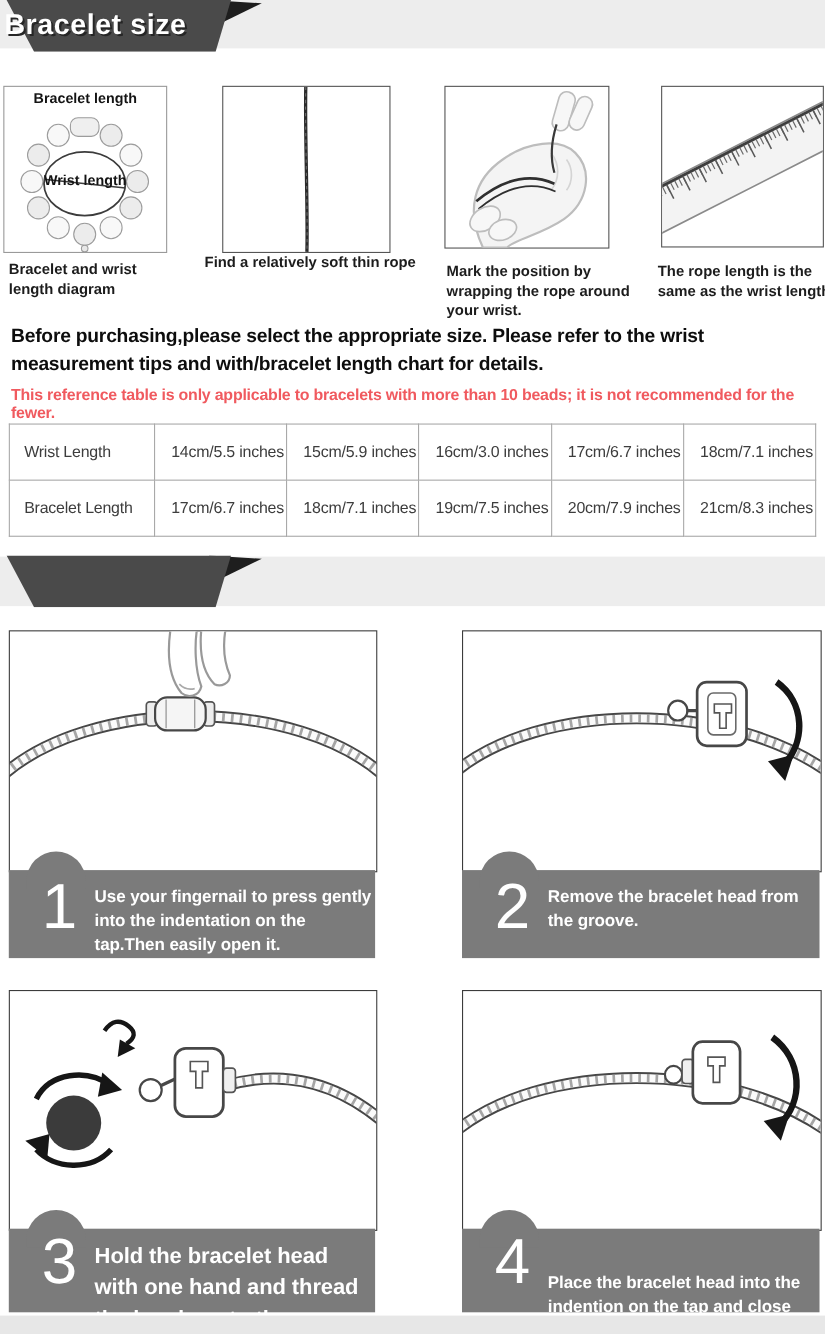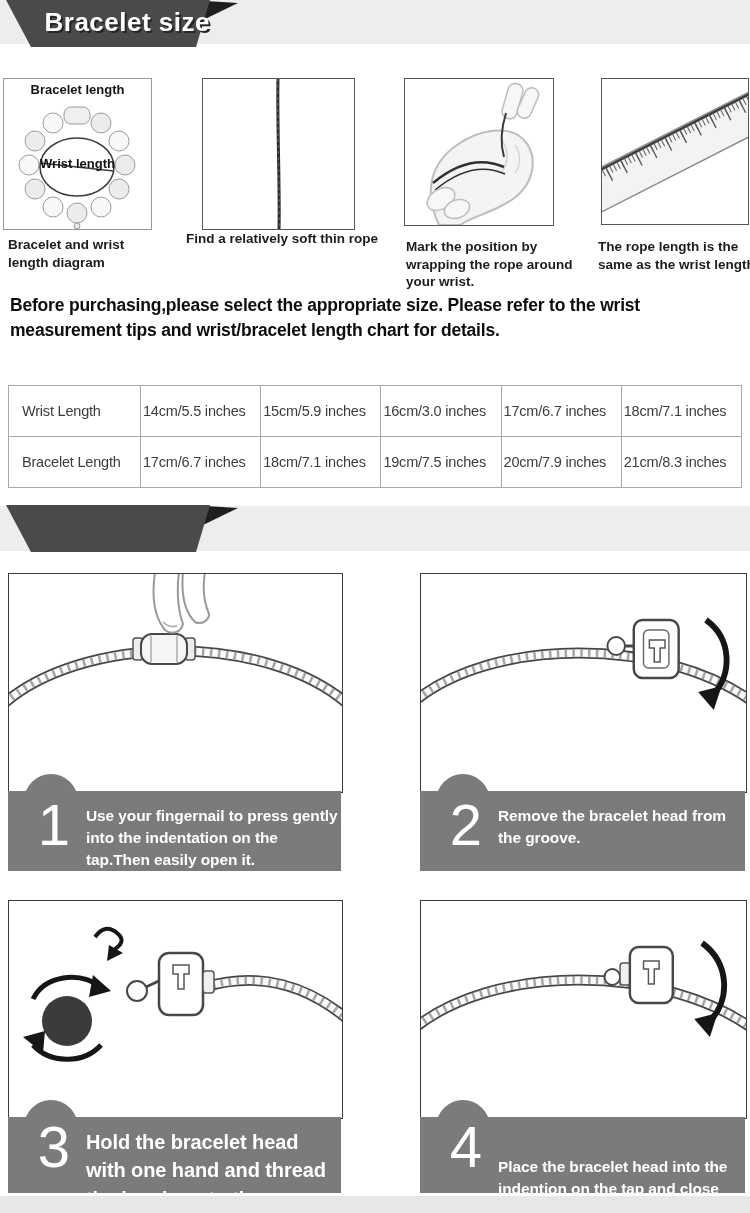--- a/index.html
+++ b/index.html
@@ -5,21 +5,21 @@
   html,body{margin:0;padding:0;background:#fff;}
   #page{
     position:relative;width:750px;height:1213px;background:#ffffff;overflow:hidden;
     font-family:"Liberation Sans","DejaVu Sans",sans-serif;color:#111;
   }
   
   .strip{position:absolute;left:0;width:750px;background:#ededed;}
   .banner{position:absolute;left:4px;width:236px;height:47px;}
   .banner svg{position:absolute;left:0;top:0;}
   .banner .banner-label{
-    position:absolute;left:0;top:7px;width:206px;text-align:right;
+    position:absolute;left:0;top:7px;width:206px;text-align:left;
     font-size:26px;font-weight:800;color:#fff;letter-spacing:.5px;
     text-shadow:2px 2px 0 #262626;
   }
   
   .figbox{position:absolute;background:#fff;border:1px solid #6e6e6e;}
   .figbox svg{display:block;}
   .fig-label-top{
     position:absolute;top:3px;left:0;width:100%;text-align:center;
     font-size:13px;font-weight:700;color:#141414;
   }
@@ -39,21 +39,21 @@
   .note{
     position:absolute;left:10px;top:352px;width:740px;
     font-size:14.5px;font-weight:700;color:#f05a5f;letter-spacing:-.2px;
   }
   
   table.size-table{
     position:absolute;left:8px;top:385px;width:734px;border-collapse:collapse;table-layout:fixed;
     font-size:14.5px;color:#3d3d3d;background:#fff;
   }
   .size-table td{
-    border:1px solid #a9a9a9;height:50px;text-align:left;padding:0 2px;letter-spacing:-.2px;
+    border:1px solid #a9a9a9;height:50px;text-align:right;padding:0 2px;letter-spacing:-.2px;
   }
   .size-table td.rowlabel{text-align:left;padding-left:13px;width:116px;}
   
   .stepbox{position:absolute;background:#fff;border:1px solid #3c3c3c;}
   .stepbox svg{display:block;}
   .stepbar{position:absolute;background:#7b7b7b;}
   .stepbar .bump{
     position:absolute;left:16px;top:-17px;width:54px;height:34px;background:#7b7b7b;
     border-radius:27px 27px 0 0;
   }
@@ -139,21 +139,22 @@
         <path d="M -30,63 L 180,63" stroke="#5a5a5a" stroke-width="14" stroke-dasharray="1.4 15.2" fill="none"></path>
       </g>
     </svg>
   </div>
 
   <div class="figcap center" style="left:8px;top:236px;width:140px;">Bracelet and wrist length diagram</div>
   <div class="figcap center" style="left:186px;top:230px;width:195px;">Find a relatively soft thin rope</div>
   <div class="figcap" style="left:406px;top:238px;width:168px;">Mark the position by wrapping the rope around your wrist.</div>
   <div class="figcap" style="left:598px;top:238px;width:162px;">The rope length is the same as the wrist length.</div>
 
-  <div class="intro">Before purchasing,please select the appropriate size. Please refer to the wrist measurement tips and wrist/bracelet length chart for details.</div>
+  <div class="intro">Before purchasing,please select the appropriate size. Please refer to the wrist measurement tips and with/bracelet length chart for details.</div>
+  <div class="note">This reference table is only applicable to bracelets with more than 10 beads; it is not recommended for the fewer.</div>
 
   <table class="size-table">
     <tbody>
       <tr>
         <td class="rowlabel">Wrist Length</td>
         <td>14cm/5.5 inches</td>
         <td>15cm/5.9 inches</td>
         <td>16cm/3.0 inches</td>
         <td>17cm/6.7 inches</td>
         <td>18cm/7.1 inches</td>

